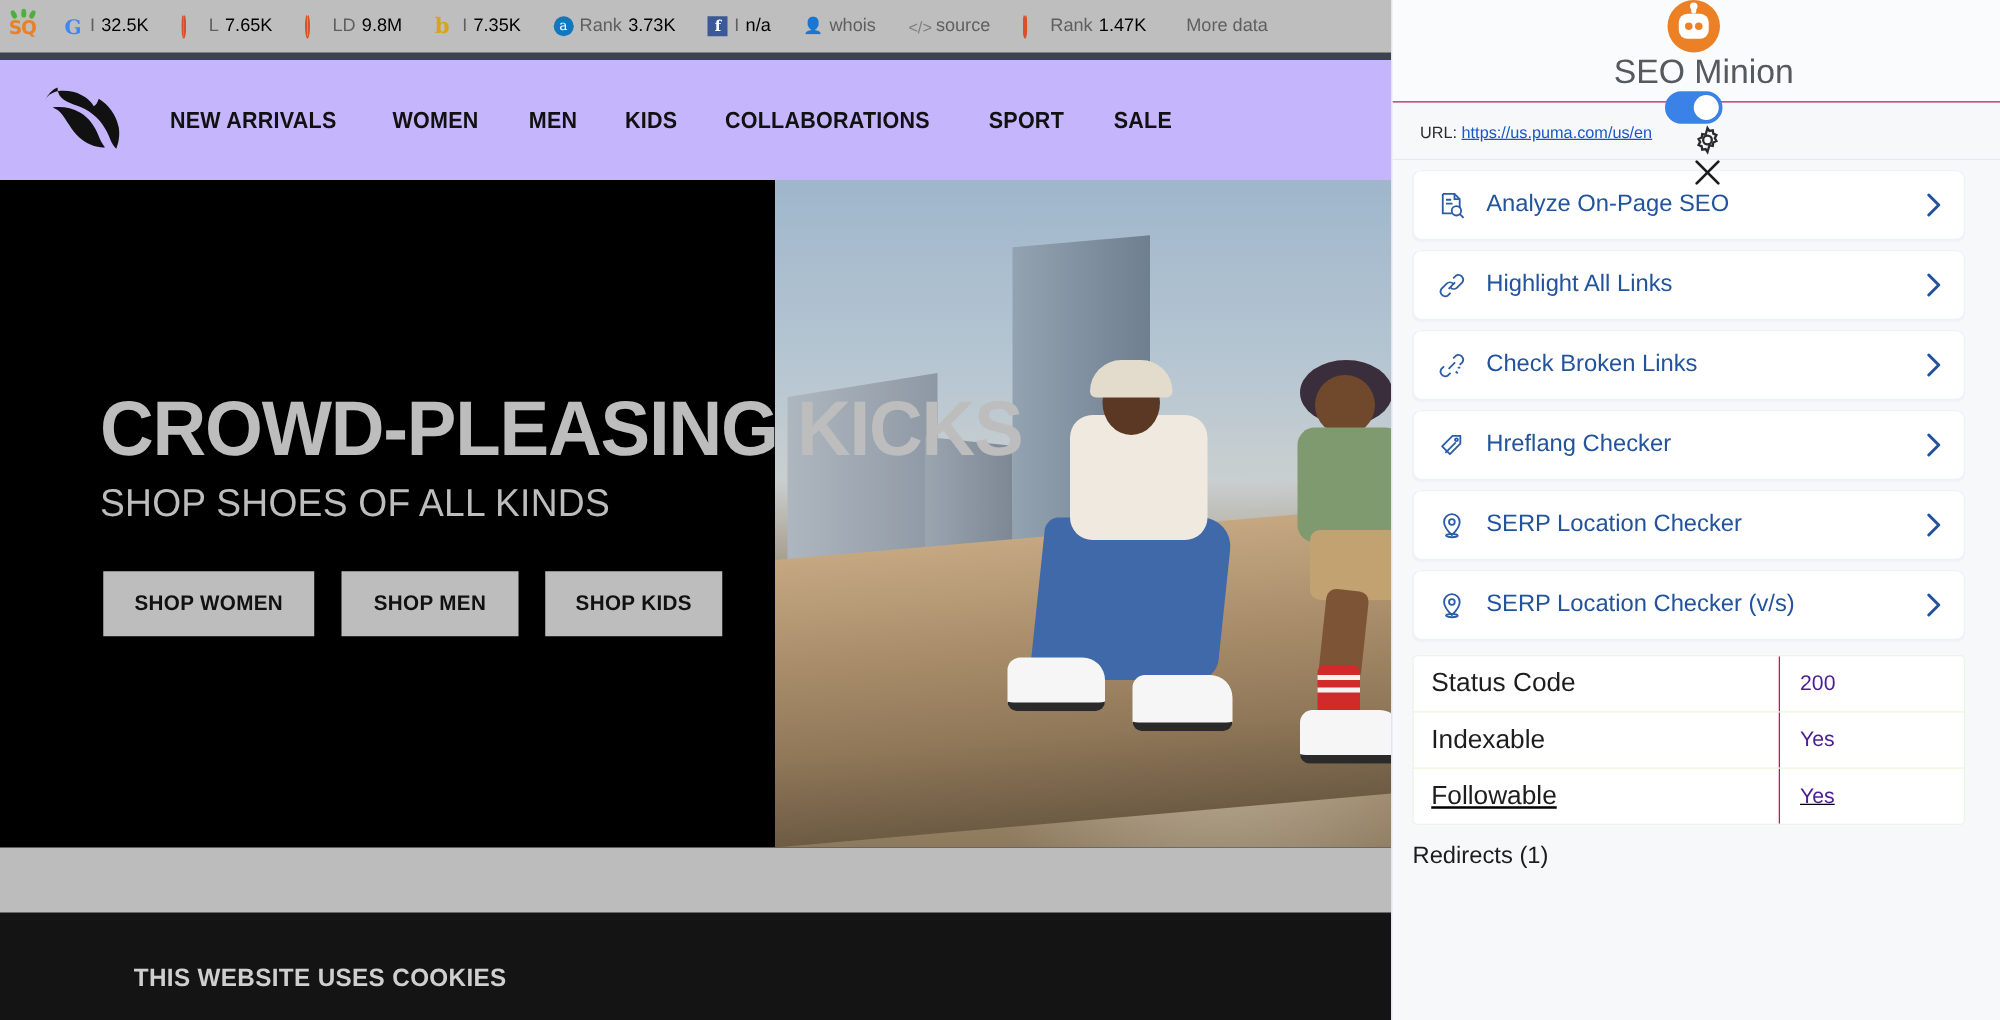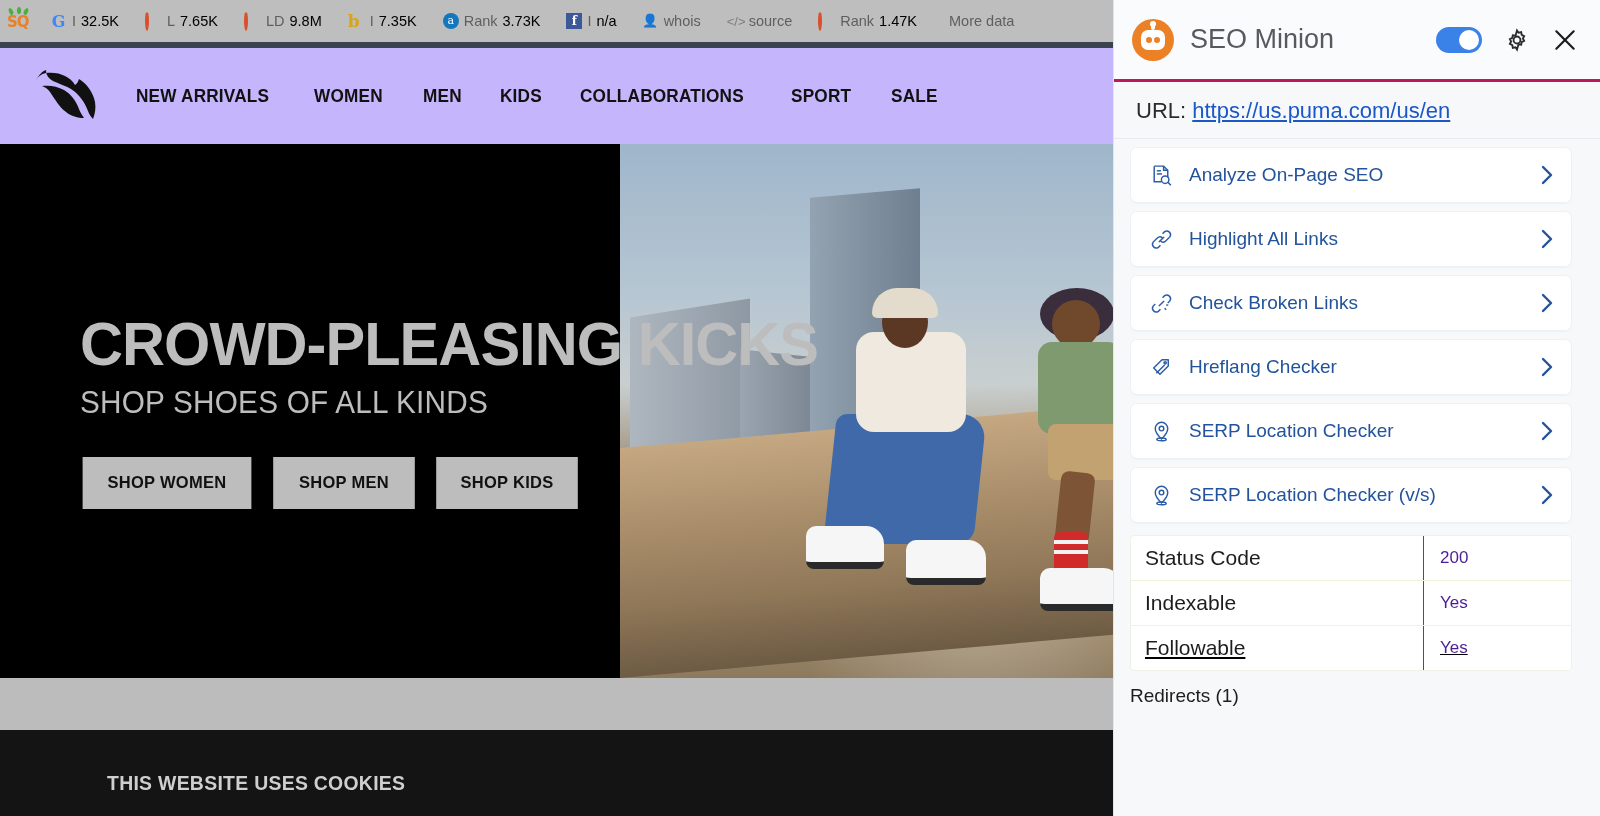--- a/index.html
+++ b/index.html
@@ -156,21 +156,21 @@
   }
 
   
   #panel{
     position:absolute;left:1113px;top:0;width:487px;height:816px;
     background:#f7f8fa;border-left:1px solid #e3e5ea;box-sizing:border-box;
     overflow:hidden;
   }
   #panel-header{
     height:82px;display:flex;align-items:center;padding:0 22px 0 18px;
-    background:#fafbfc;border-bottom:3px solid #be185d;box-sizing:border-box;
+    background:#fafbfc;border-bottom:1px solid #be185d;box-sizing:border-box;flex-direction:column;
   }
   #minion-logo{
     width:42px;height:42px;border-radius:50%;background:#ec8024;
     position:relative;flex:0 0 auto;
   }
   #minion-logo .face{
     position:absolute;left:9px;top:11px;width:24px;height:20px;background:#fff;border-radius:7px;
   }
   #minion-logo .eye{position:absolute;top:7px;width:6px;height:6px;background:#ec8024;border-radius:50%;}
   #minion-logo .eye.l{left:5px;}
@@ -182,21 +182,21 @@
     font-family:"Liberation Sans", sans-serif;font-weight:400;
   }
   #toggle{
     width:46px;height:26px;border-radius:13px;background:#3b82e8;position:relative;
     flex:0 0 auto;cursor:pointer;
   }
   #toggle .knob{position:absolute;right:3px;top:3px;width:20px;height:20px;border-radius:50%;background:#fff;}
   .hdr-icon{margin-left:22px;flex:0 0 auto;cursor:pointer;color:#2b2b2b;display:flex;align-items:center;}
 
   #url-row{
-    padding:16px 0 14px 22px;font-size:22px;color:#2c2c2c;
+    padding:16px 0 14px 22px;font-size:13px;color:#2c2c2c;
     border-bottom:1px solid #e8eaee;
   }
   #url-row a{color:#1a57c7;text-decoration:underline;}
 
   #menu{padding:8px 0 0 0;}
   .menu-item{
     margin:0 28px 8px 16px;background:#fff;border:1px solid #eef1f7;border-radius:7px;
     height:56px;display:flex;align-items:center;padding:0 16px 0 16px;
     box-shadow:0 1px 1px rgba(20,40,80,.03);cursor:pointer;box-sizing:border-box;
   }

